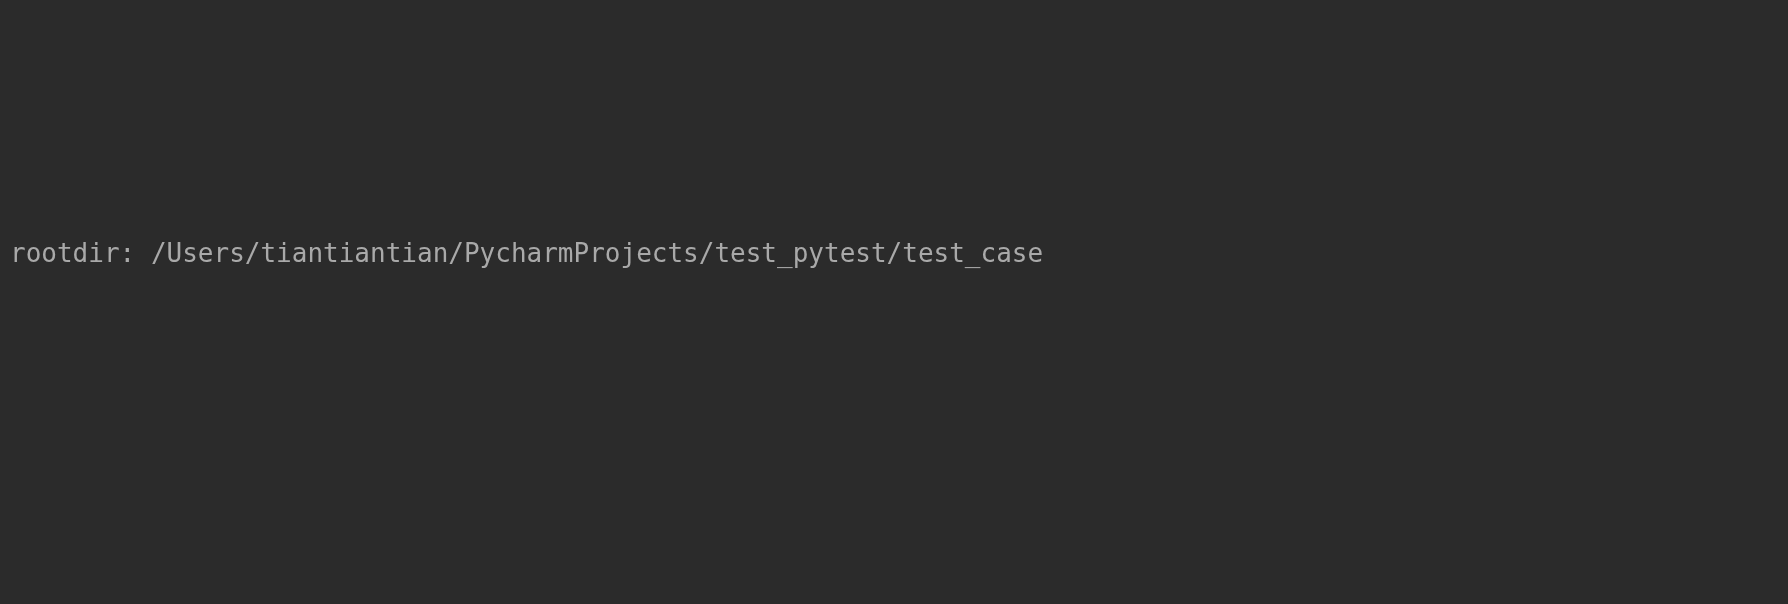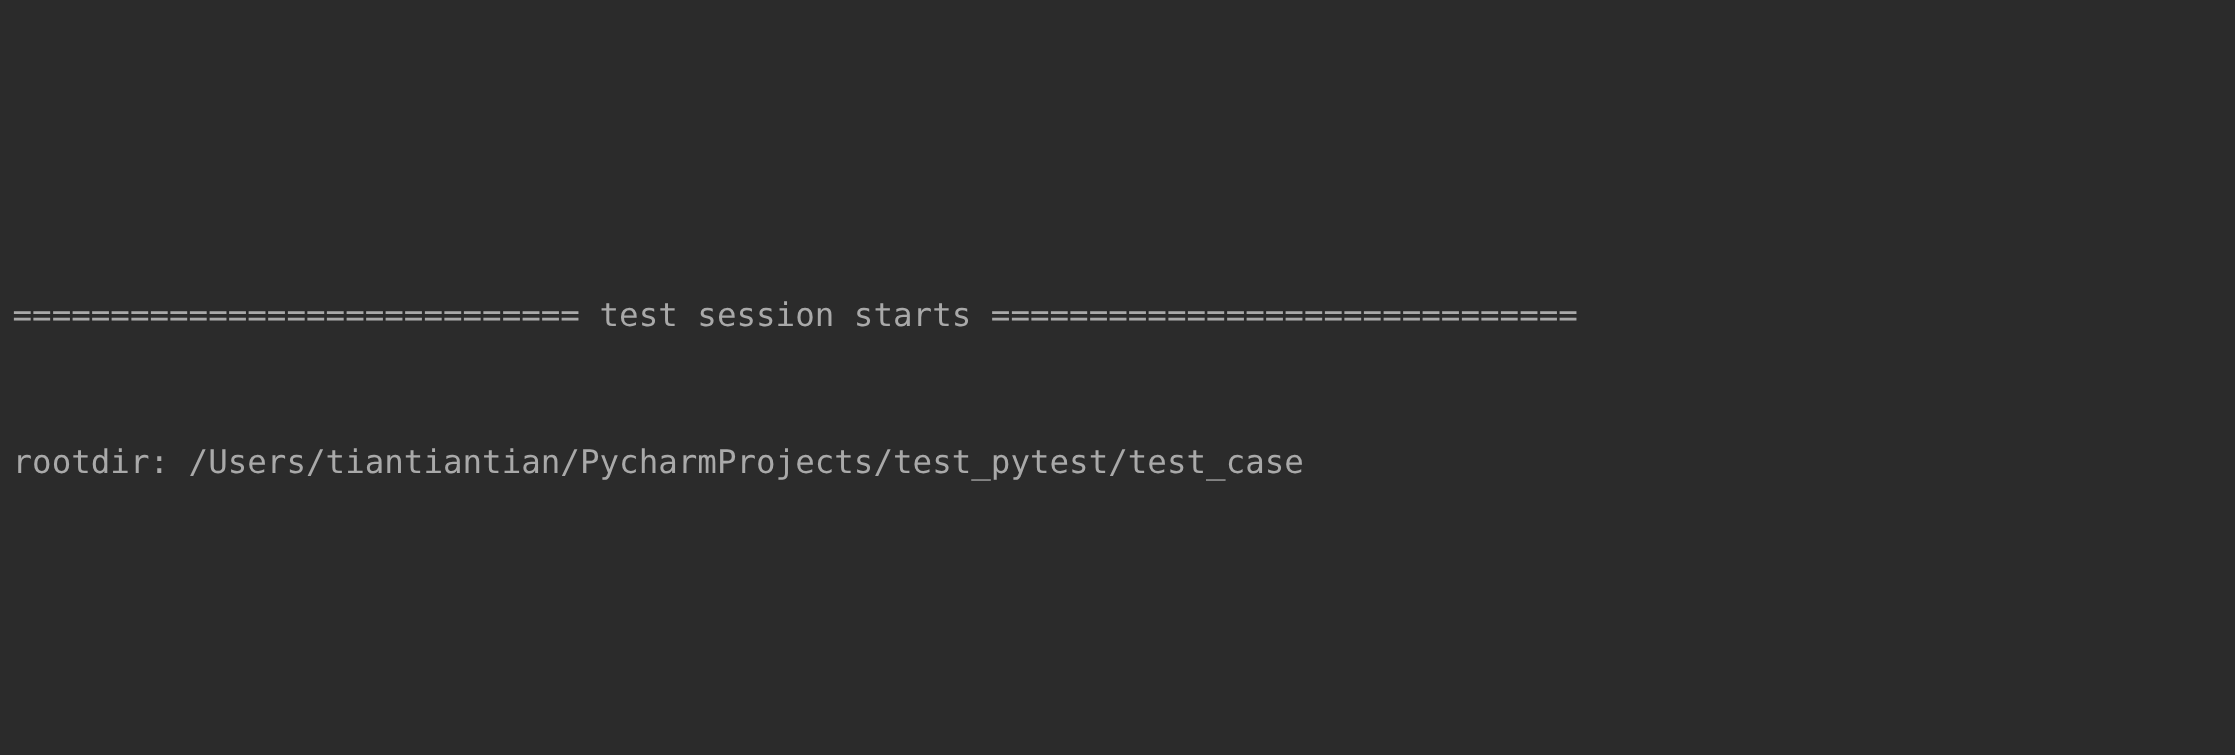--- a/index.html
+++ b/index.html
@@ -30,21 +30,20 @@
       overflow: hidden;
       white-space: nowrap;
     }
   </style>
 </head>
 <body>
 
 
 
 <div class="terminal">
-  <span class="line header-line">============================= test session starts ==============================</span>
   <span class="line">rootdir: /Users/tiantiantian/PycharmProjects/test_pytest/test_case</span>
   
   
   
   
   
   
   
   
 </div>

